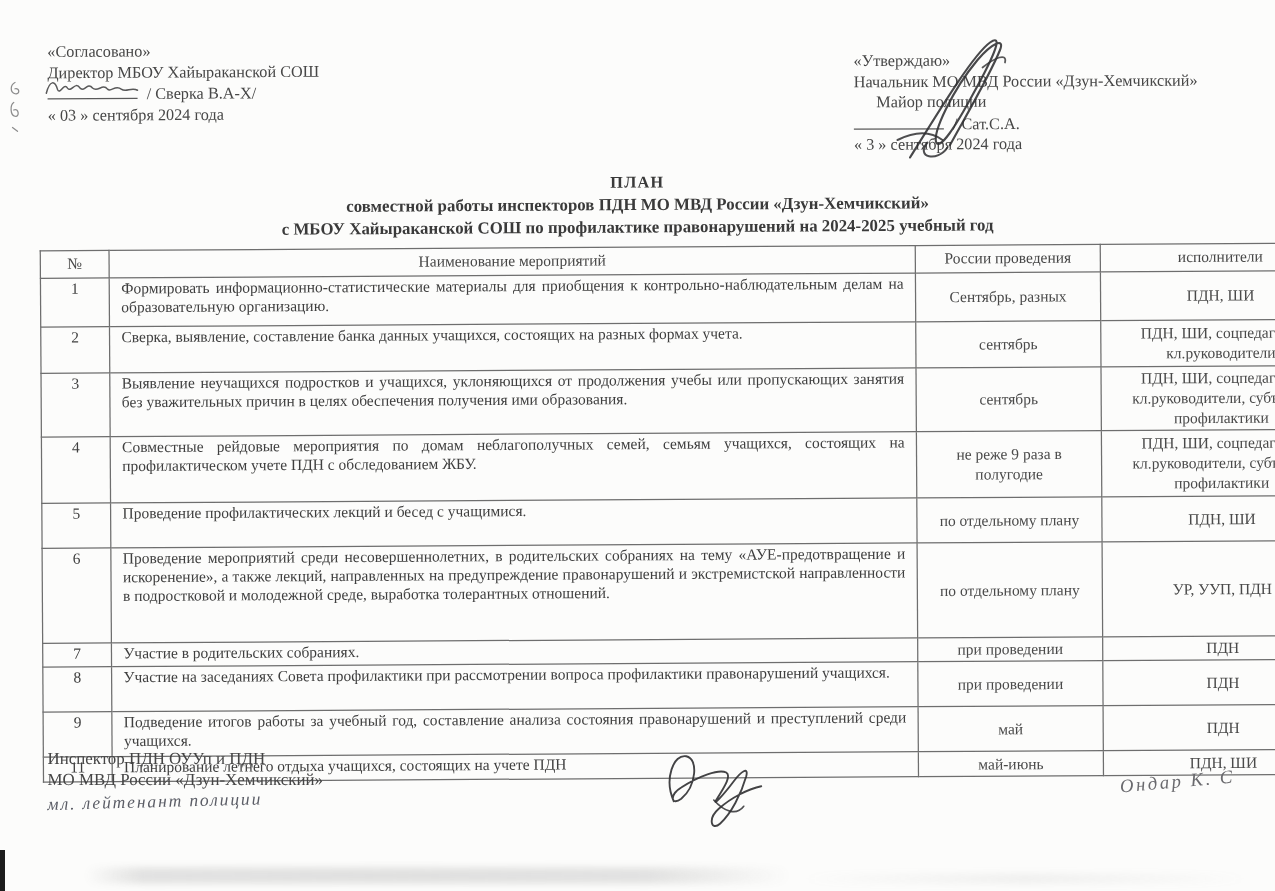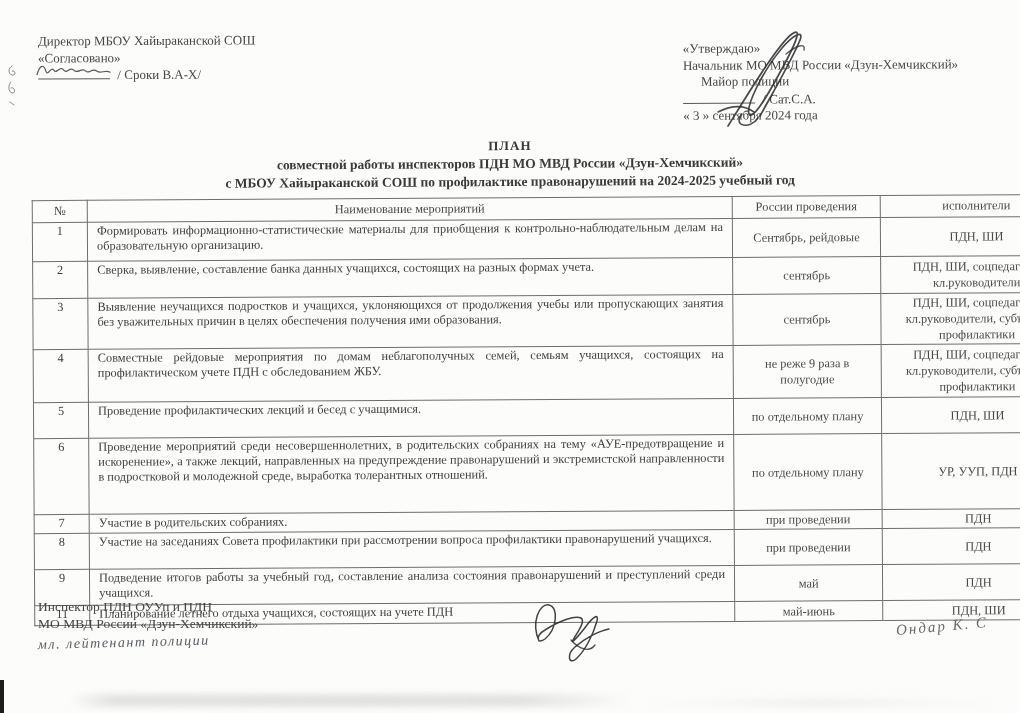--- a/index.html
+++ b/index.html
@@ -73,30 +73,31 @@
     filter:blur(3px); opacity:.35;
   }
   svg.sig path{fill:none; stroke:#2f2f31; stroke-linecap:round;}
 </style>
 </head>
 <body>
 
 <div class="page">
 
   <div class="approve approve-left">
+    <div>«Согласовано»</div>
     <div>Директор МБОУ Хайыраканской СОШ</div>
-    <div>«Согласовано»</div>
     <div class="sigline">
       <span class="blank">
         <svg class="scribble-small sig" width="80" height="22" viewBox="0 0 80 22">
           <path d="M3 16 C6 5,10 6,12 13 C14 18,17 7,20 12 C23 16,26 6,30 12 C33 16,36 7,40 12 C44 16,48 8,52 13 C55 16,58 9,63 13 C67 16,71 11,76 14" stroke-width="1.2" opacity="0.8"></path>
         </svg>
       </span>
-      <span>/ Сроки В.А-Х/</span>
+      <span>/ Сверка В.А-Х/</span>
     </div>
+    <div>« 03 » сентября 2024 года</div>
   </div>
 
   <svg class="pencil-marks sig" width="30" height="70" viewBox="0 0 30 70">
     <path d="M8 8 C4 10,4 16,8 17 C12 18,12 12,8 13 M7 24 C4 26,4 34,8 35 C12 36,11 28,7 30 M6 44 l4 3" stroke-width="1" opacity="0.55"></path>
   </svg>
 
   <div class="approve approve-right">
     <div>«Утверждаю»</div>
     <div>Начальник МО МВД России «Дзун-Хемчикский»</div>
     <div class="indent1">Майор полиции</div>
@@ -131,21 +132,21 @@
         <th>№</th>
         <th>Наименование мероприятий</th>
         <th>России проведения</th>
         <th>исполнители</th>
       </tr>
     </thead>
     <tbody>
       <tr class="r1">
         <td class="num">1</td>
         <td class="name">Формировать информационно-статистические материалы для приобщения к контрольно-наблюдательным делам на образовательную организацию.</td>
-        <td class="per">Сентябрь, рейдовые</td>
+        <td class="per">Сентябрь, разных</td>
         <td class="exe">ПДН, ШИ</td>
       </tr>
       <tr class="r2">
         <td class="num">2</td>
         <td class="name">Сверка, выявление, составление банка данных учащихся, состоящих на разных формах учета.</td>
         <td class="per">сентябрь</td>
         <td class="exe">ПДН, ШИ, соцпедагоги, кл.руководители</td>
       </tr>
       <tr class="r3">
         <td class="num">3</td>

